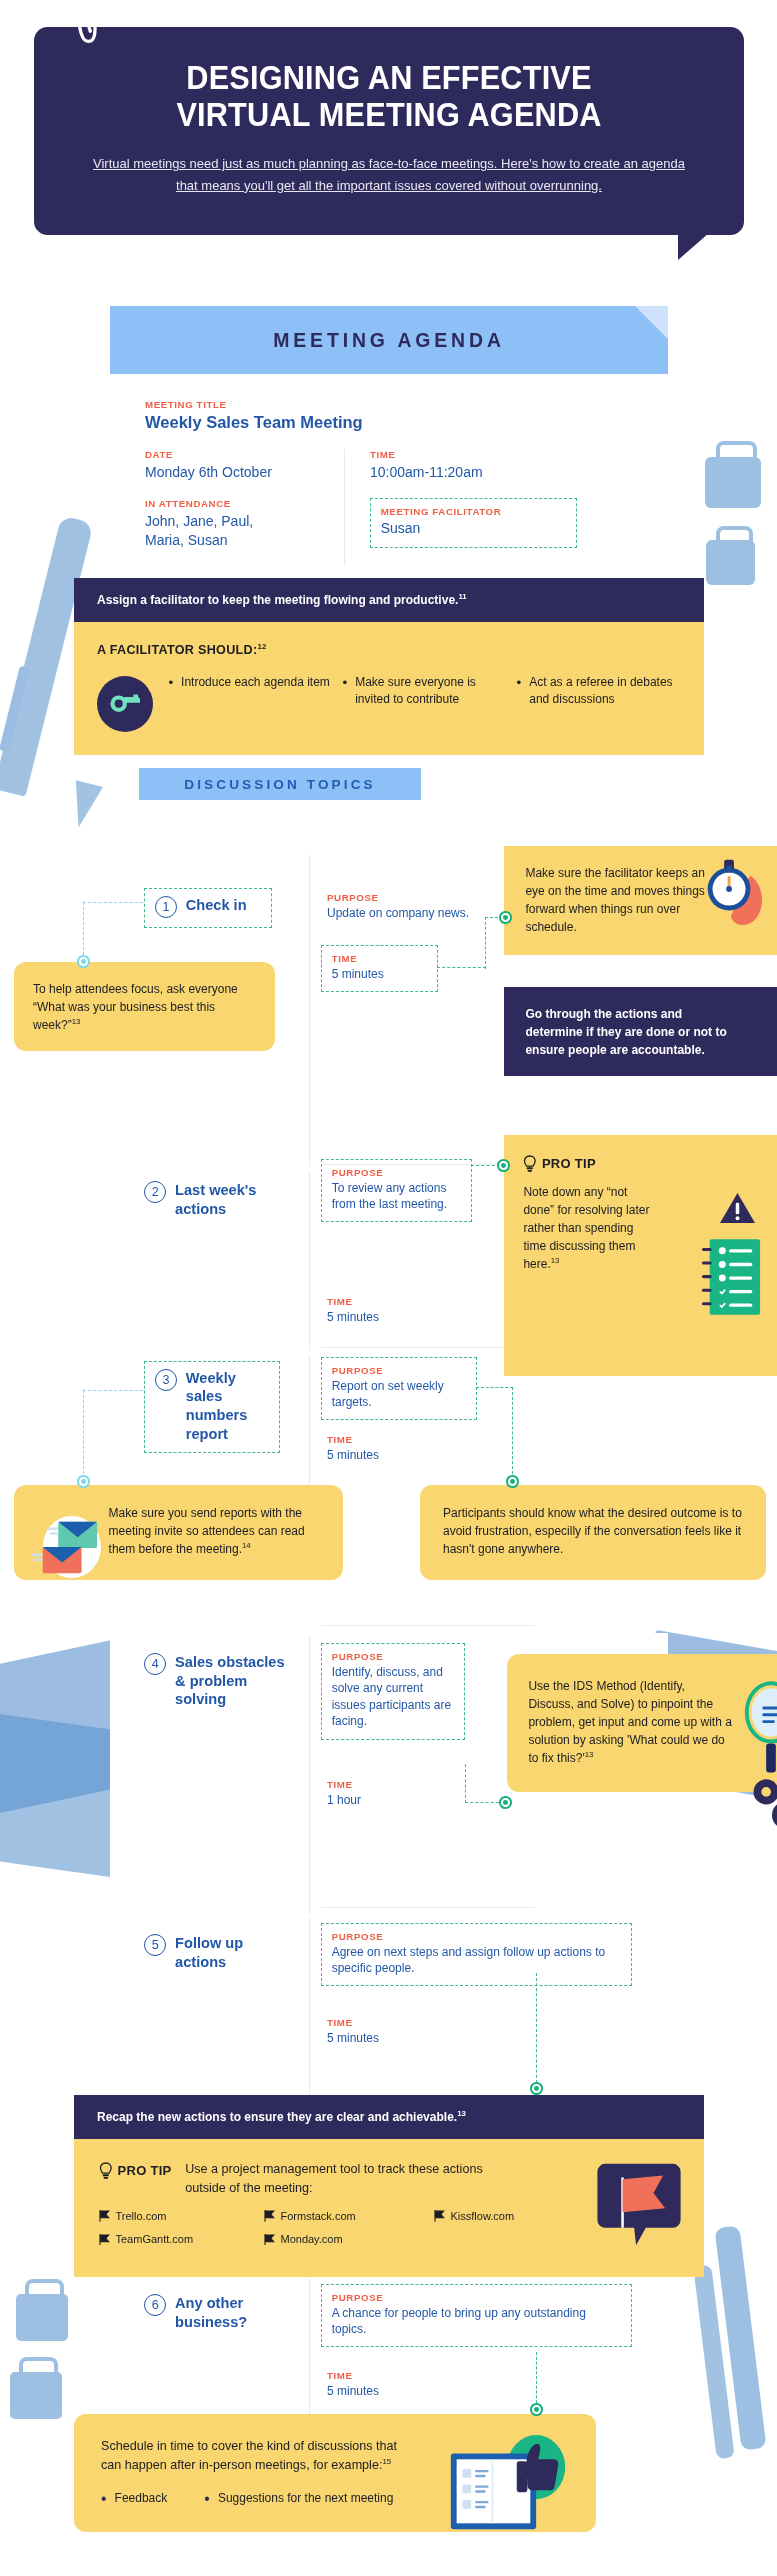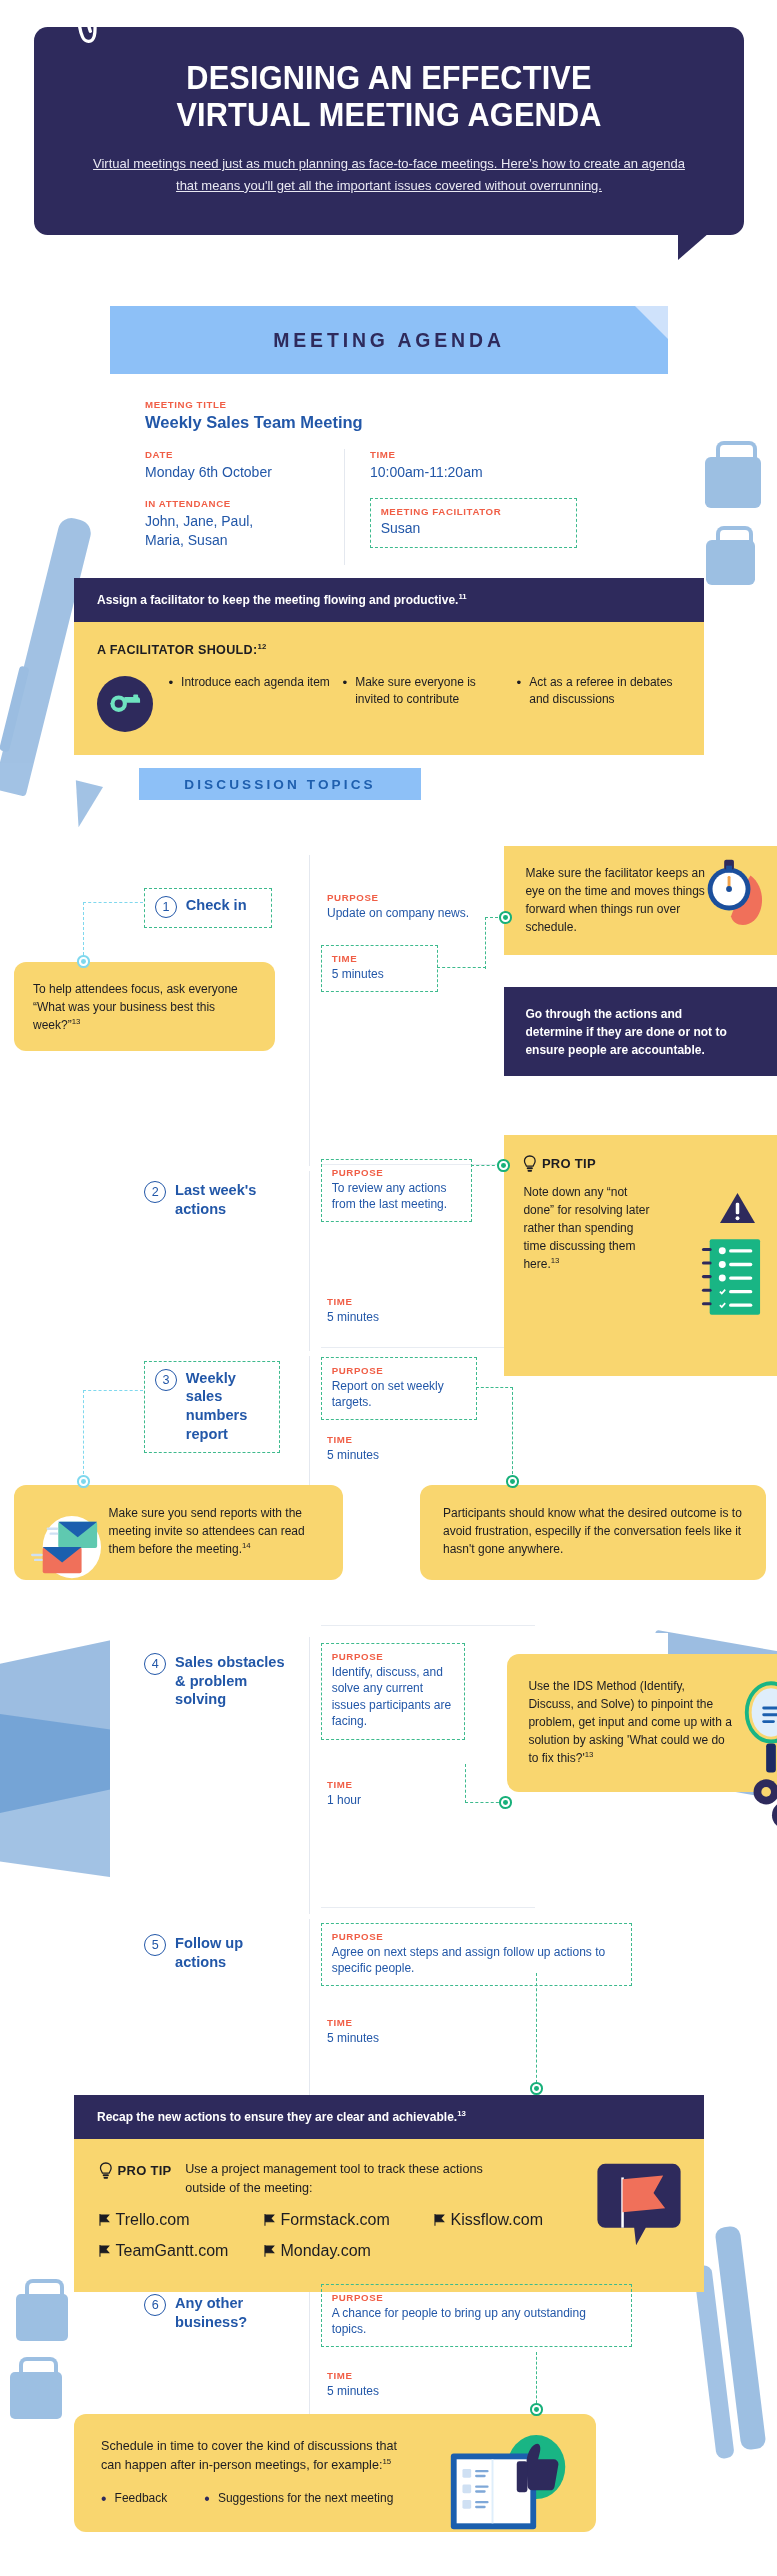--- a/index.html
+++ b/index.html
@@ -246,21 +246,21 @@
 
   
   .protip-head {
     display: flex; align-items: center; gap: 4.9px;
     font-size: 13px; font-weight: 700; color: #1c1c22; letter-spacing: 0.3px;
   }
   .bulb { width: 13.6px; height: 18.5px; flex: 0 0 13.6px; }
 
   .tool-list { display: flex; flex-wrap: wrap; margin-top: 9.7px; }
   .tool-item {
-    font-size: 16px; color: #1c1c22; display: flex; align-items: center; gap: 5.8px;
+    font-size: 11px; color: #1c1c22; display: flex; align-items: center; gap: 5.8px;
     margin-bottom: 6.8px;
   }
   .flag-sm { width: 10.7px; height: 11.7px; flex: 0 0 10.7px; }
 
   .bottom-bullets { display: flex; gap: 37px; margin-top: 13.6px; }
   .bottom-bullet {
     font-size: 12px; color: #1c1c22; position: relative; padding-left: 13.6px;
   }
   .bottom-bullet::before {
     content: "\2022"; position: absolute; left: 0; top: -1.9px;

